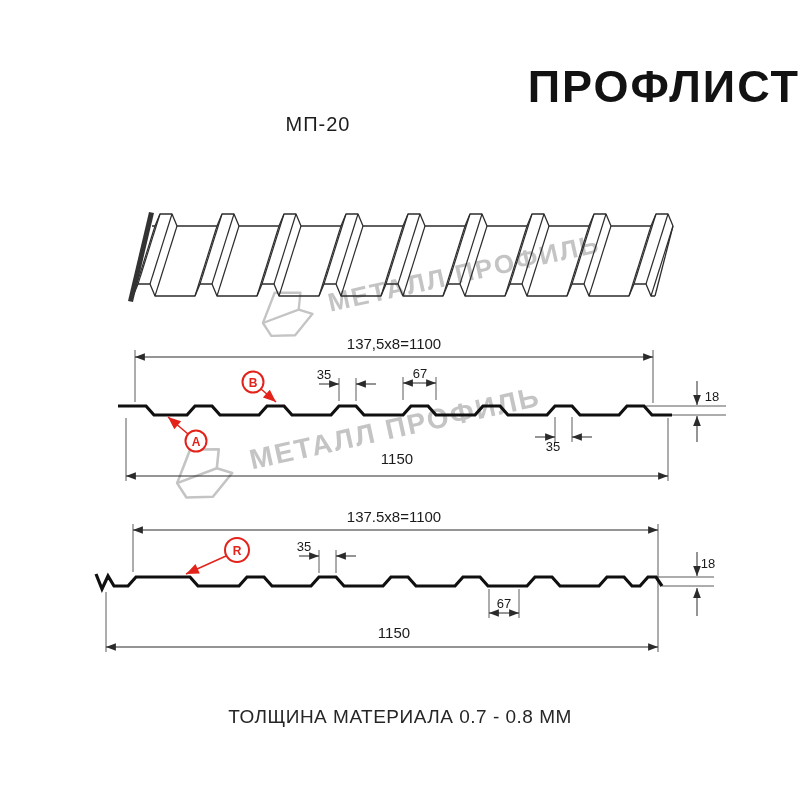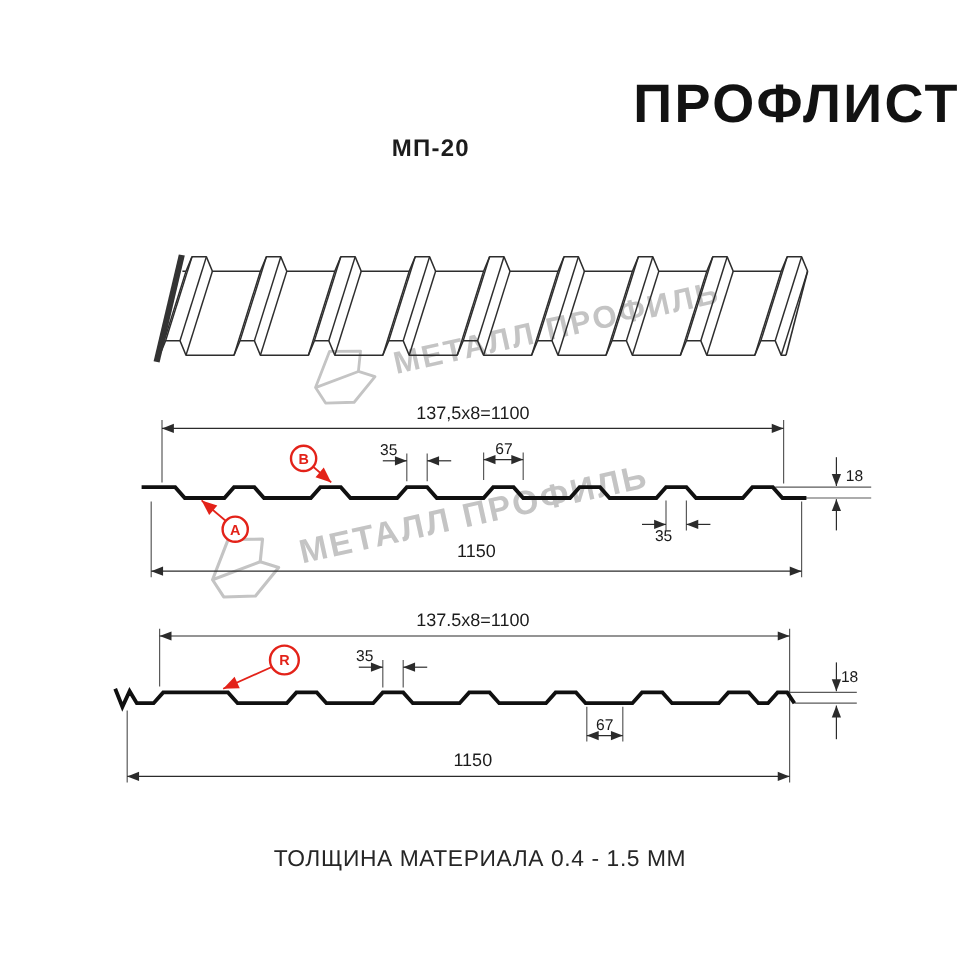--- a/index.html
+++ b/index.html
@@ -2,21 +2,21 @@
 <html><head>
 <meta charset="utf-8">
 <style>
   html,body{margin:0;padding:0;background:#ffffff;}
   body{width:800px;height:800px;font-family:"Liberation Sans",sans-serif;}
   .canvas{position:relative;width:800px;height:800px;background:#fff;overflow:hidden;}
 
   .page-title{position:absolute;left:0;top:64px;width:800px;text-align:right;
     font-size:45px;font-weight:700;letter-spacing:2px;color:#121212;line-height:1;}
   .page-subtitle{position:absolute;left:0;top:114px;width:636px;text-align:center;
-    font-size:20px;font-weight:700;letter-spacing:1px;color:#1c1c1c;line-height:1;margin-left:41px;}
+    font-size:20px;font-weight:400;letter-spacing:1px;color:#1c1c1c;line-height:1;}
   .footer-note{position:absolute;left:0;top:706px;width:800px;text-align:center;
     font-size:19px;font-weight:500;letter-spacing:0.5px;color:#262626;line-height:1.2;}
 
   .wm{position:absolute;display:flex;align-items:center;gap:10px;color:#c4c4c4;
       font-weight:700;transform:rotate(-12.5deg);transform-origin:left center;white-space:nowrap;}
   .wm-1{left:256px;top:292px;font-size:26px;letter-spacing:2px;}
   .wm-2{left:168px;top:449px;font-size:28px;letter-spacing:2px;}
   .wm svg{flex:0 0 auto;}
   .wm .logo-stroke{fill:none;stroke:#c4c4c4;stroke-width:2.6;stroke-linejoin:round;}
 
@@ -200,15 +200,15 @@
     <text class="dimtext" x="708" y="568" text-anchor="middle">18</text>
     <text class="dimtext" x="504" y="608" text-anchor="middle">67</text>
 
     <line class="leader" x1="226" y1="556" x2="186" y2="574" marker-end="url(#r2)"></line>
     <g class="red-badge">
       <circle cx="237" cy="550" r="12"></circle>
       <text x="237" y="554.5" text-anchor="middle">R</text>
     </g>
   </svg>
 
-  <div class="footer-note">ТОЛЩИНА МАТЕРИАЛА 0.4 - 1.5 ММ</div>
+  <div class="footer-note">ТОЛЩИНА МАТЕРИАЛА 0.7 - 0.8 ММ</div>
 
 </div>
 
 </body></html>

